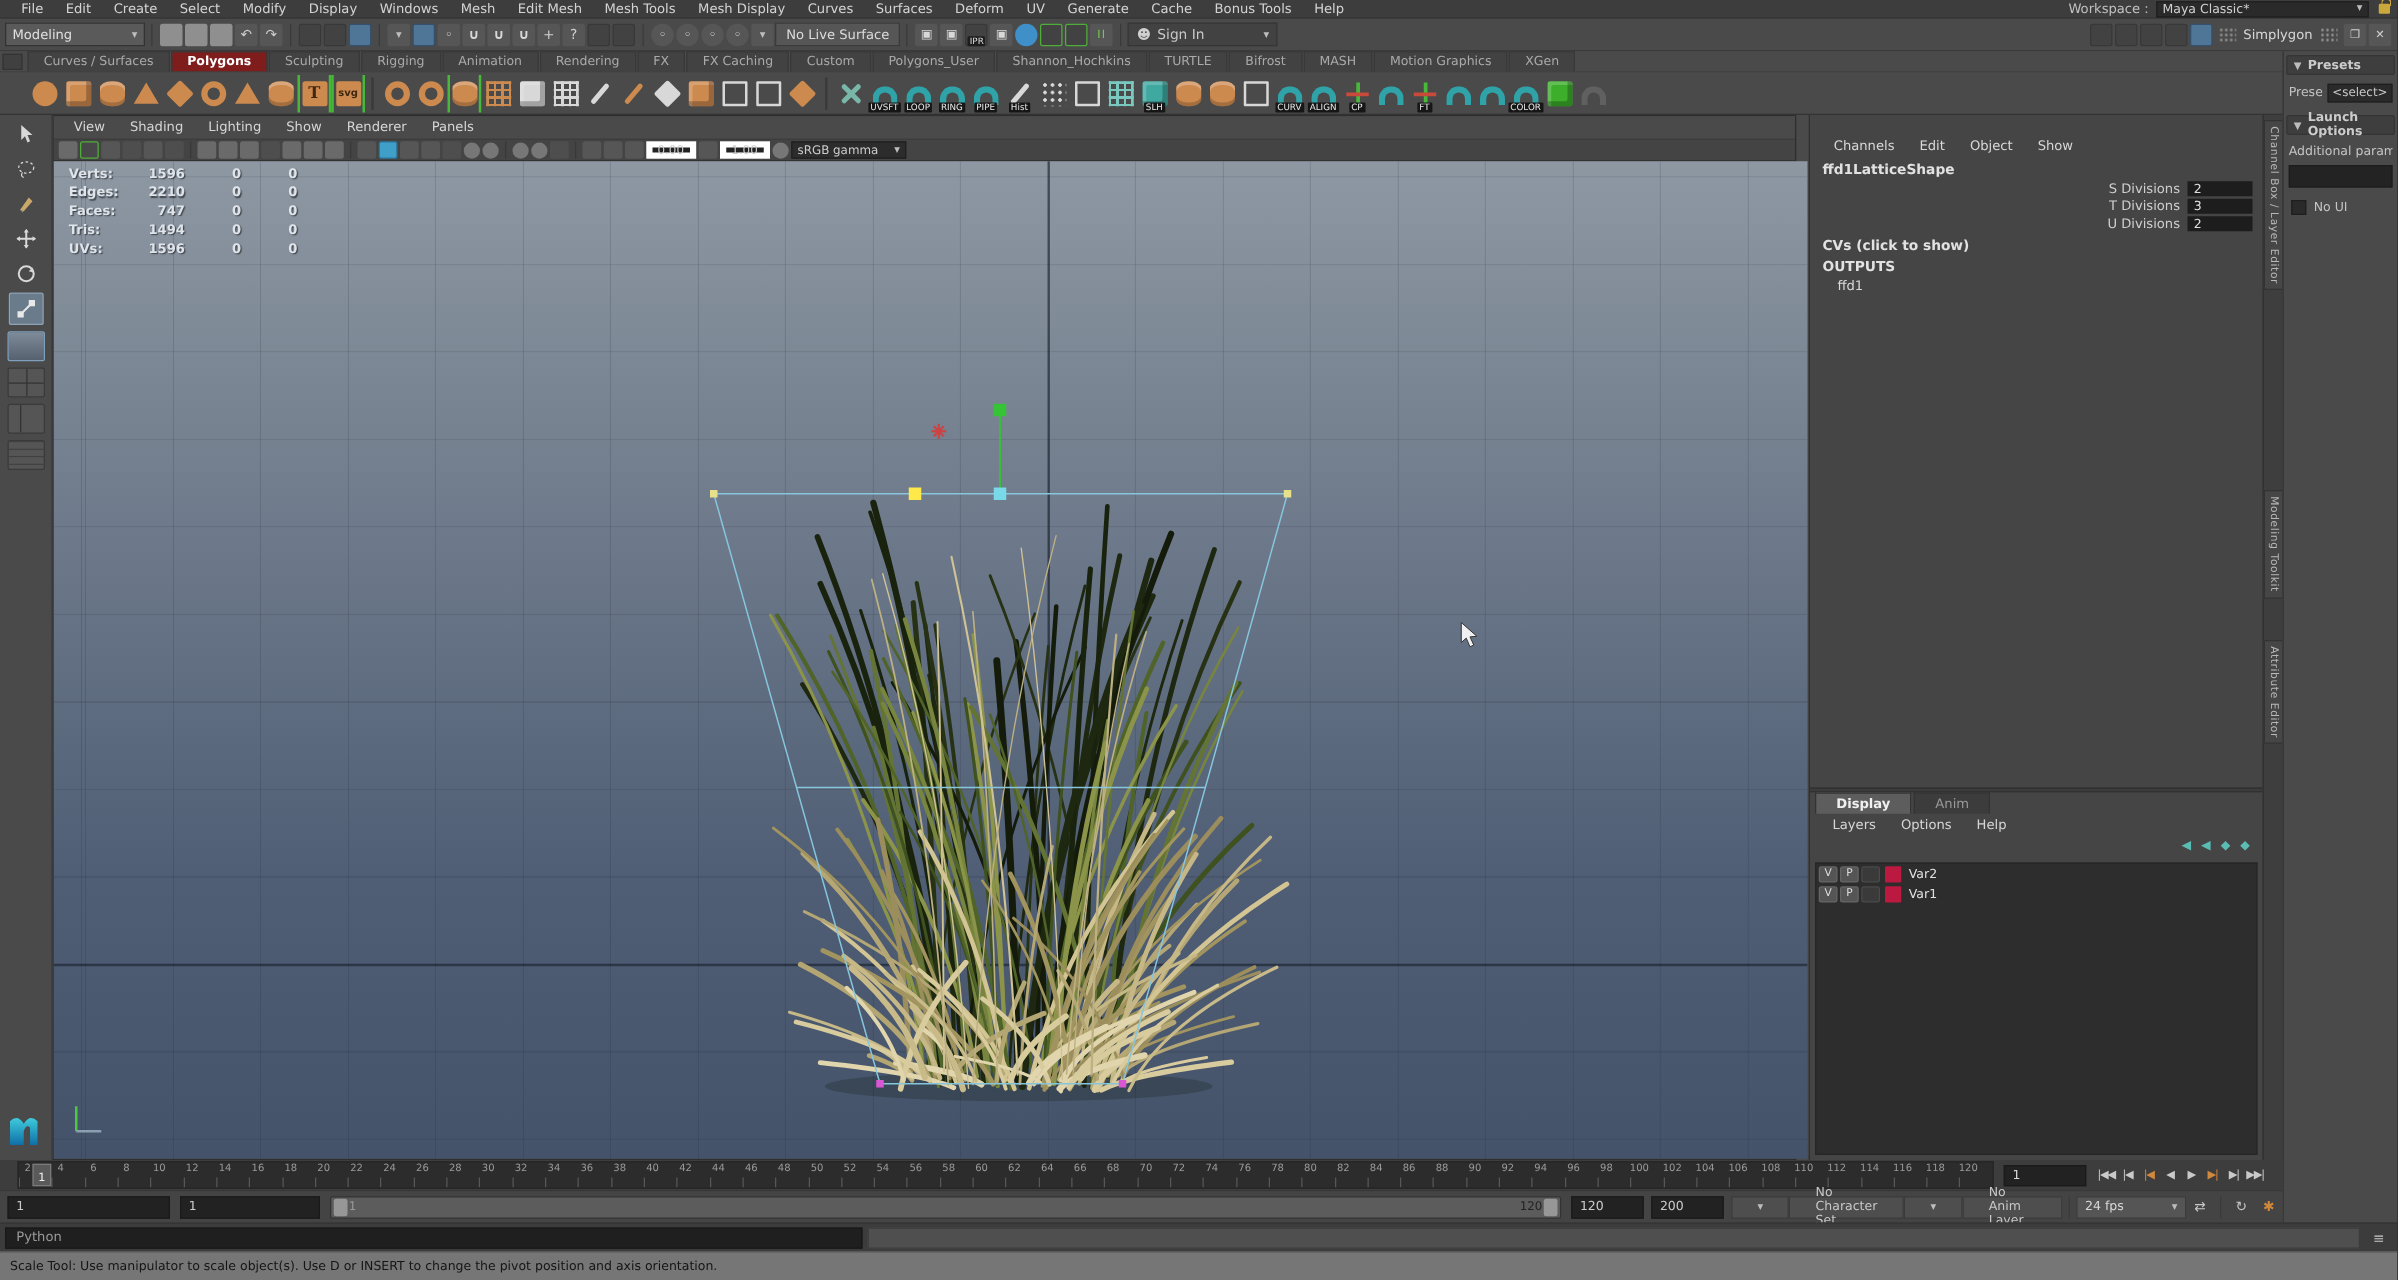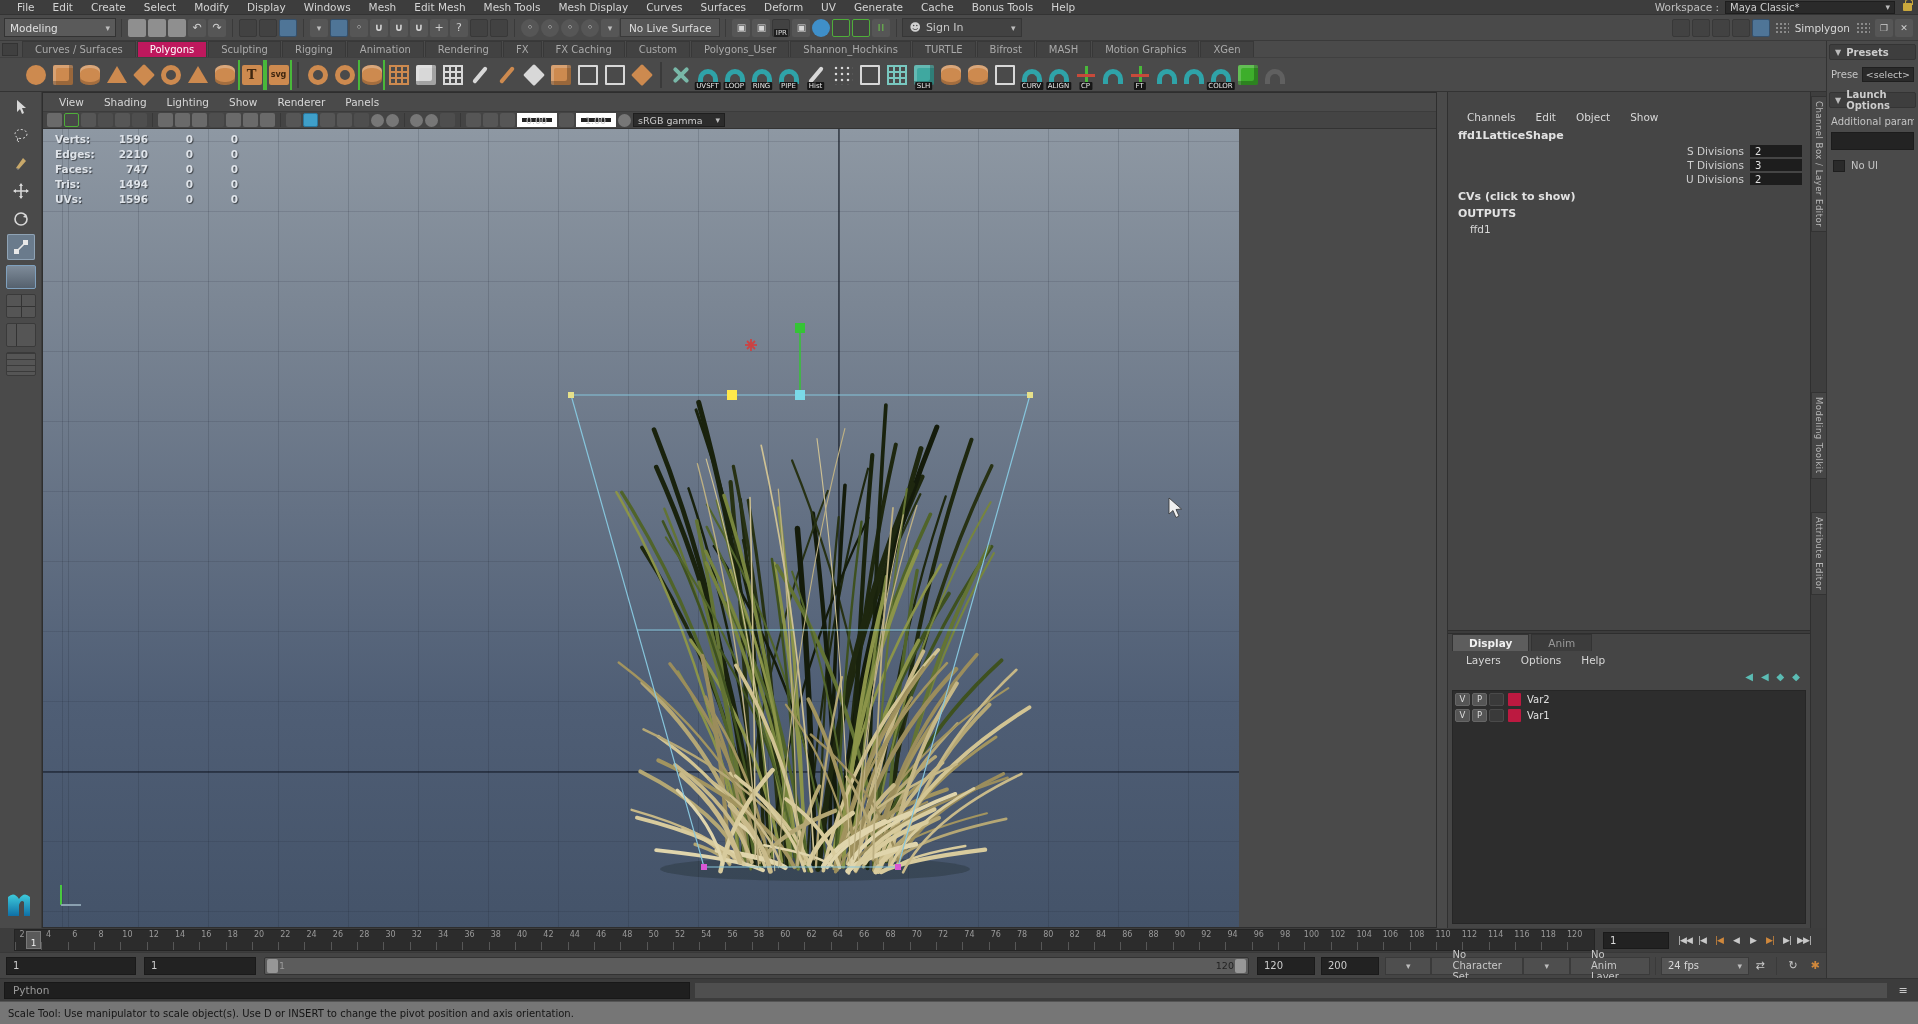--- a/index.html
+++ b/index.html
@@ -56,21 +56,21 @@
           padding:0 6px;width:120px}
   .dots-handle{width:14px;height:12px;background-image:radial-gradient(#8a8a8a 1px,transparent 1.2px);
                background-size:4px 4px;margin:0 4px;flex:none}
   .sg-title{color:#d8d8d8;font-size:10.5px;padding:0 2px}
 
   
   .shelf-tabs{position:absolute;left:0;top:41px;width:1826px;height:17px;background:#4a4a4a;display:flex;
               align-items:flex-end;padding-left:22px;border-bottom:1px solid #404040}
   .shelf-tab{padding:2px 12px;font-size:10px;color:#aaa;background:#424242;border:1px solid #383838;
              border-bottom:none;margin-right:1px;white-space:nowrap}
-  .shelf-tab.active{background:#be185d;color:#fff;font-weight:normal}
+  .shelf-tab.active{background:#7f1d1d;color:#fff;font-weight:bold}
   .shelf-colbtns{position:absolute;left:2px;top:2px;width:16px;height:13px;background:#404040;border:1px solid #333}
 
   
   .shelf{position:absolute;left:0;top:58px;width:1826px;height:34px;background:#4a4a4a;display:flex;
          align-items:center;padding-left:22px;border-bottom:1px solid #333}
   .shelf-item{width:27px;height:30px;position:relative;display:flex;align-items:center;justify-content:center;flex:none}
   .shelf-item.br{border-left:2px solid #49b83a;border-right:2px solid #49b83a}
   .sh-divider{width:2px;height:26px;background:#3a3a3a;margin:0 5px;flex:none}
   .g{width:20px;height:20px;position:relative}
   .g-circle{border-radius:50%}
@@ -121,21 +121,21 @@
   .vi.f{background:#6a6a6a}
   .vi.c{border-radius:50%;width:13px;height:13px;background:#777}
   .vi.t{background:#3f9fc9;border:1px solid #2a769c}
   .vi.gb{border:1px solid #4fae3a;background:#484848}
   .vi.dim{background:#4e4e4e}
   .vdiv{width:1px;height:14px;background:#383838;margin:0 3px;flex:none}
   .vfield{width:40px;height:14px;background:#222;border:5px solid #ffffff;color:#ccc;font-size:9.5px;
           display:flex;align-items:center;padding:0 4px;flex:none}
   .vselect{width:92px;height:14px;background:#2c2c2c;border:1px solid #1f1f1f;color:#ccc;font-size:9.5px;
            display:flex;align-items:center;justify-content:space-between;padding:0 4px;flex:none}
-  .canvas{position:relative;width:1196px;height:798px;overflow:hidden;
+  .canvas{position:relative;width:1403px;height:798px;overflow:hidden;
           background:linear-gradient(180deg,#8e98a3 0%,#7b8694 22%,#647184 48%,#4f5e75 72%,#445369 100%)}
   .gridlines{position:absolute;inset:0;
       background-image:repeating-linear-gradient(to right,rgba(22,28,40,.16) 0 1px,transparent 1px 70px),
                        repeating-linear-gradient(to bottom,rgba(22,28,40,.13) 0 1px,transparent 1px 70px);
       background-position:25px 12px}
   .axis-v{position:absolute;left:795px;top:0;width:2px;height:642px;background:rgba(8,14,24,.5)}
   .axis-h{position:absolute;left:0;top:642px;width:100%;height:2px;background:rgba(8,14,24,.45)}
   .hud{position:absolute;left:12px;top:2px;font-size:10.5px;font-weight:bold;color:#dfe4ea;text-shadow:1px 1px 1px rgba(0,0,0,.55)}
   .hud-row{display:flex;height:15px;align-items:center}
   .hud-label{width:48px}
@@ -185,21 +185,21 @@
   
   .rpanel{position:absolute;left:1826px;top:41px;width:92px;height:937px;background:#4a4a4a;border-left:1px solid #333}
   .rp-header{height:16px;background:#3e3e3e;display:flex;align-items:center;gap:5px;padding-left:5px;
              border:1px solid #343434;border-radius:2px;margin:3px 2px 0;font-weight:bold;color:#ccc;font-size:10px}
   .rp-header .tri{font-size:8px;color:#bbb}
   .rp-row{display:flex;align-items:center;gap:4px;padding:7px 4px 2px}
   .rp-label{color:#c4c4c4;font-size:10px;white-space:nowrap;overflow:hidden}
   .rp-select{flex:1;height:15px;background:#2a2a2a;border:1px solid #1f1f1f;color:#c8c8c8;font-size:9.5px;
              display:flex;align-items:center;padding:0 3px}
   .rp-input{height:18px;background:#232323;border:1px solid #1c1c1c;margin:3px 4px 0}
-  .rp-check{display:flex;align-items:flex-start;gap:6px;padding:10px 6px 0}
+  .rp-check{display:flex;align-items:center;gap:6px;padding:10px 6px 0}
   .rp-box{width:12px;height:12px;background:#2a2a2a;border:1px solid #1e1e1e}
 
   
   .timerow{position:absolute;left:0;top:928px;width:1826px;height:24px;background:#3d3d3d;display:flex;align-items:center}
   .ruler{position:relative;margin-left:14px;width:1581px;height:22px;background:#2c2c2c;border:1px solid #242424;overflow:hidden}
   .ticks{display:flex;height:100%}
   .tick{flex:1;position:relative}
   .tick::after{content:"";position:absolute;left:0;bottom:0;width:1px;height:8px;background:rgba(200,200,200,.28)}
   .tick .num{position:absolute;left:-6px;top:0;width:100%;text-align:center;font-size:8px;color:#9a9a9a}
   .playhead{position:absolute;left:11px;top:1px;bottom:1px;width:15px;background:#5a5a5a;border:1px solid #7a7a7a;

